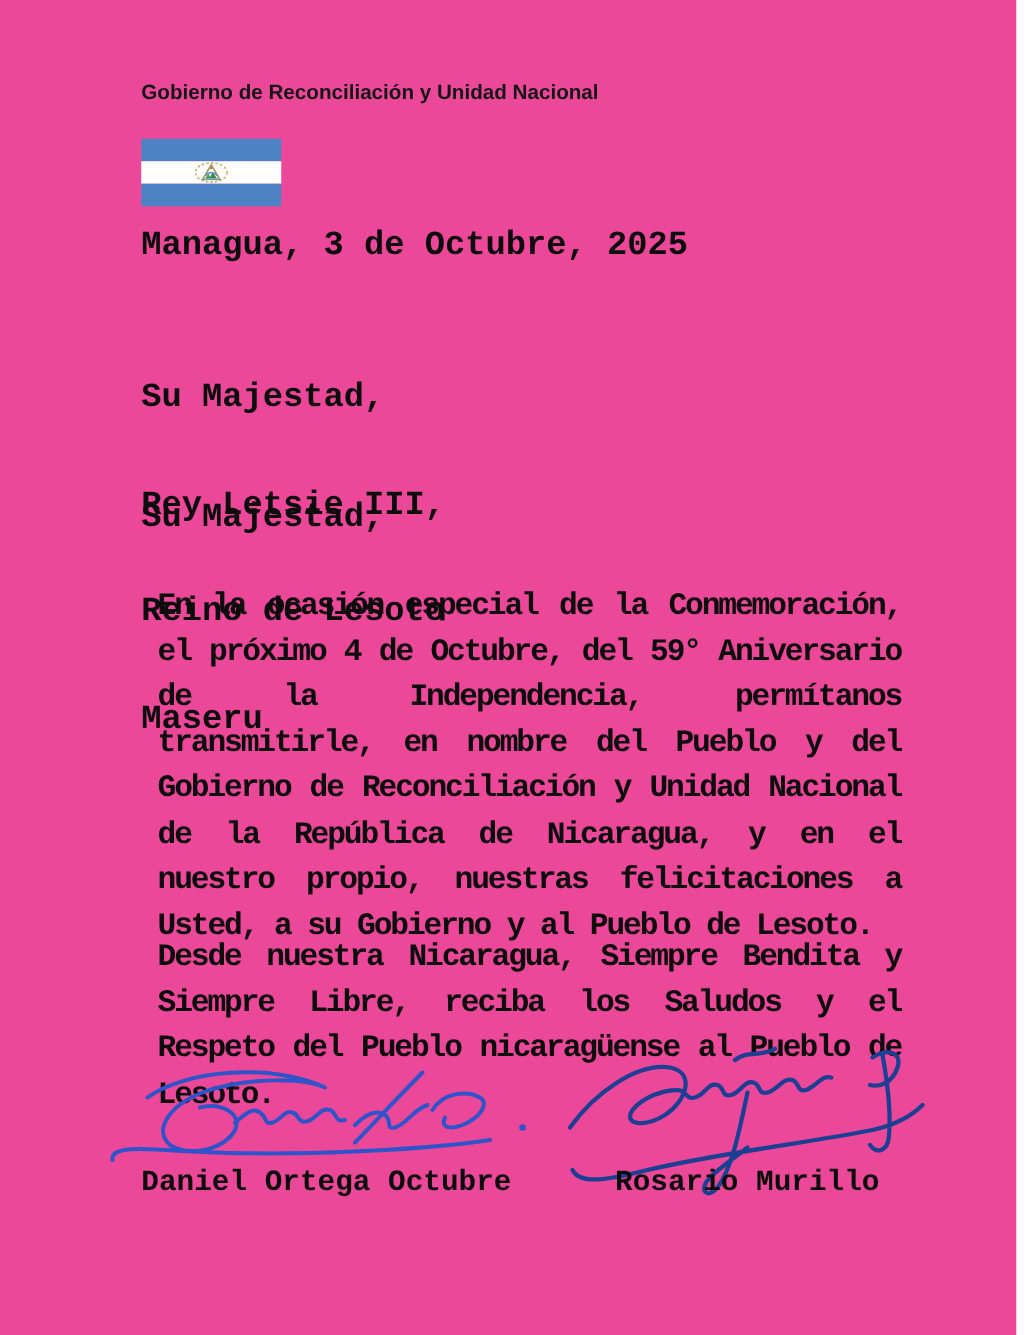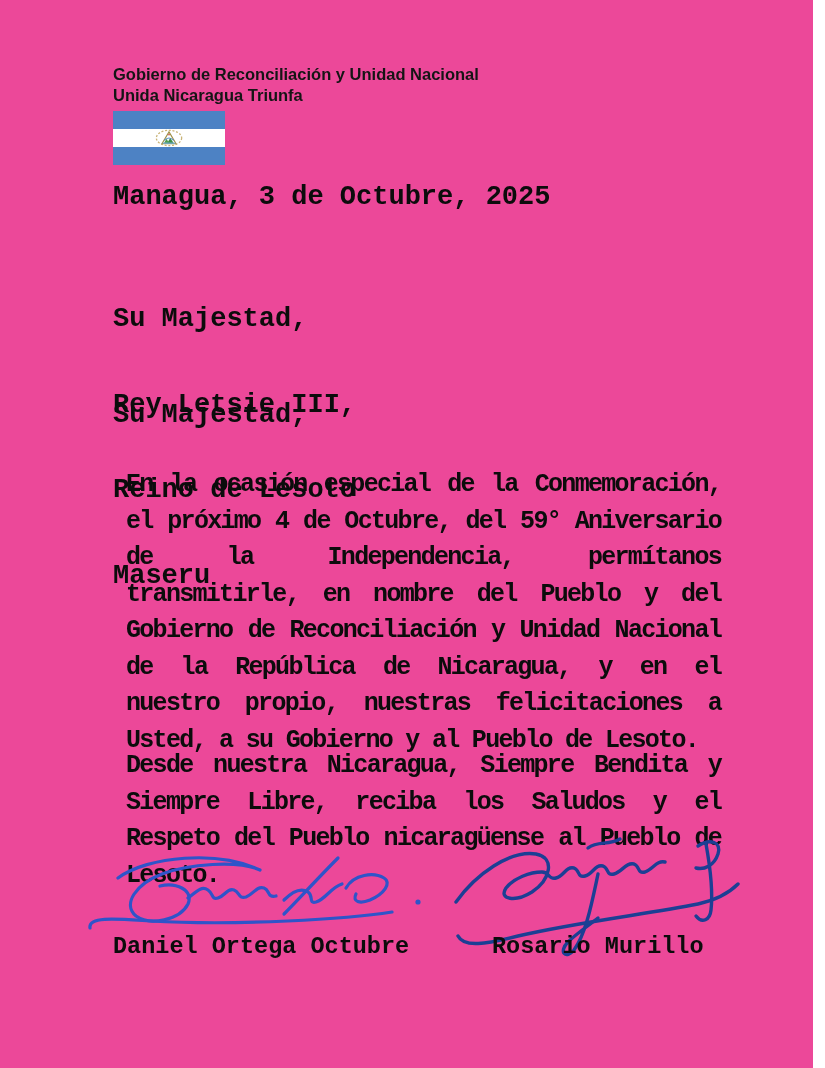--- a/index.html
+++ b/index.html
@@ -43,21 +43,20 @@
   }
   svg path, svg circle, svg ellipse{vector-effect:non-scaling-stroke;}
 </style>
 </head>
 <body>
 
 <div class="page">
 
   <div class="hdr">
     <div>Gobierno de Reconciliación y Unidad Nacional</div>
-    <div>Unida Nicaragua Triunfa</div>
   </div>
 
   <div class="flag">
     <div class="stripe" style="background: rgb(77, 130, 196);"></div>
     <div class="stripe white" style="background: rgb(255, 255, 255);">
       <svg class="emblem" viewBox="0 0 32 20" width="30" height="19">
         <ellipse cx="16" cy="10" rx="13.5" ry="8.2" fill="none" stroke="#c9b478" stroke-width="1.3" stroke-dasharray="2 1.7"></ellipse>
         <polygon points="16,3.5 23.5,16 8.5,16" fill="#fbfdff" stroke="#a09046" stroke-width="1.2"></polygon>
         <path d="M11 12.5 Q16 7.5 21 12.5" fill="none" stroke="#5b8ed0" stroke-width="1.1"></path>
         <path d="M10.2 16 L13.5 10.8 L16.3 16 Z" fill="#4d9e4d"></path>

